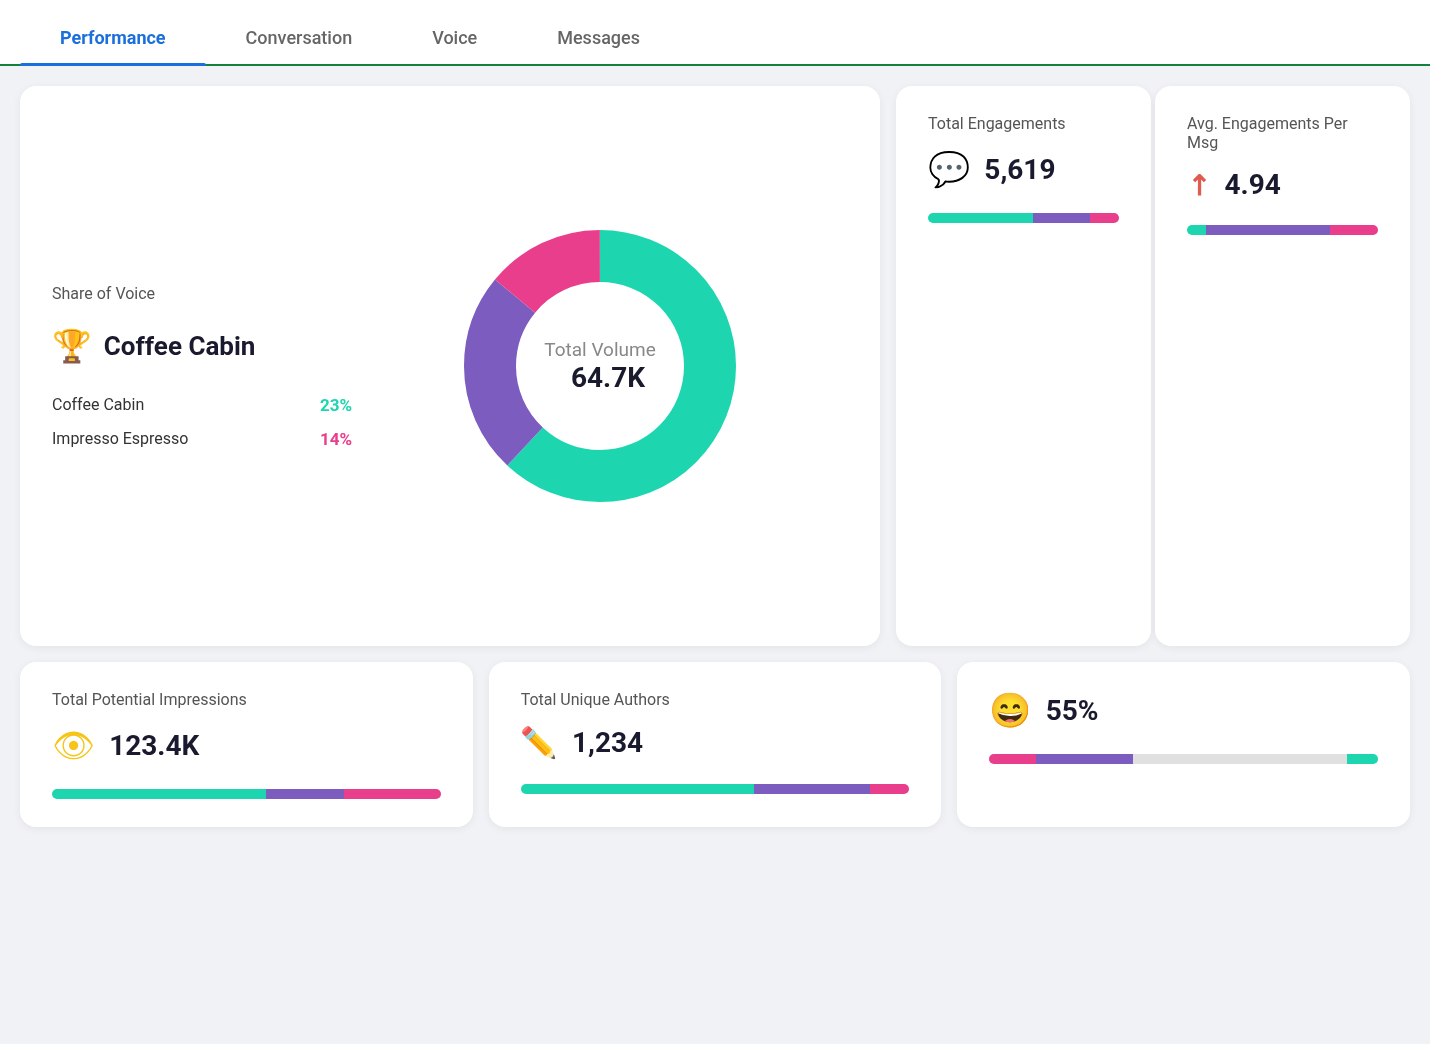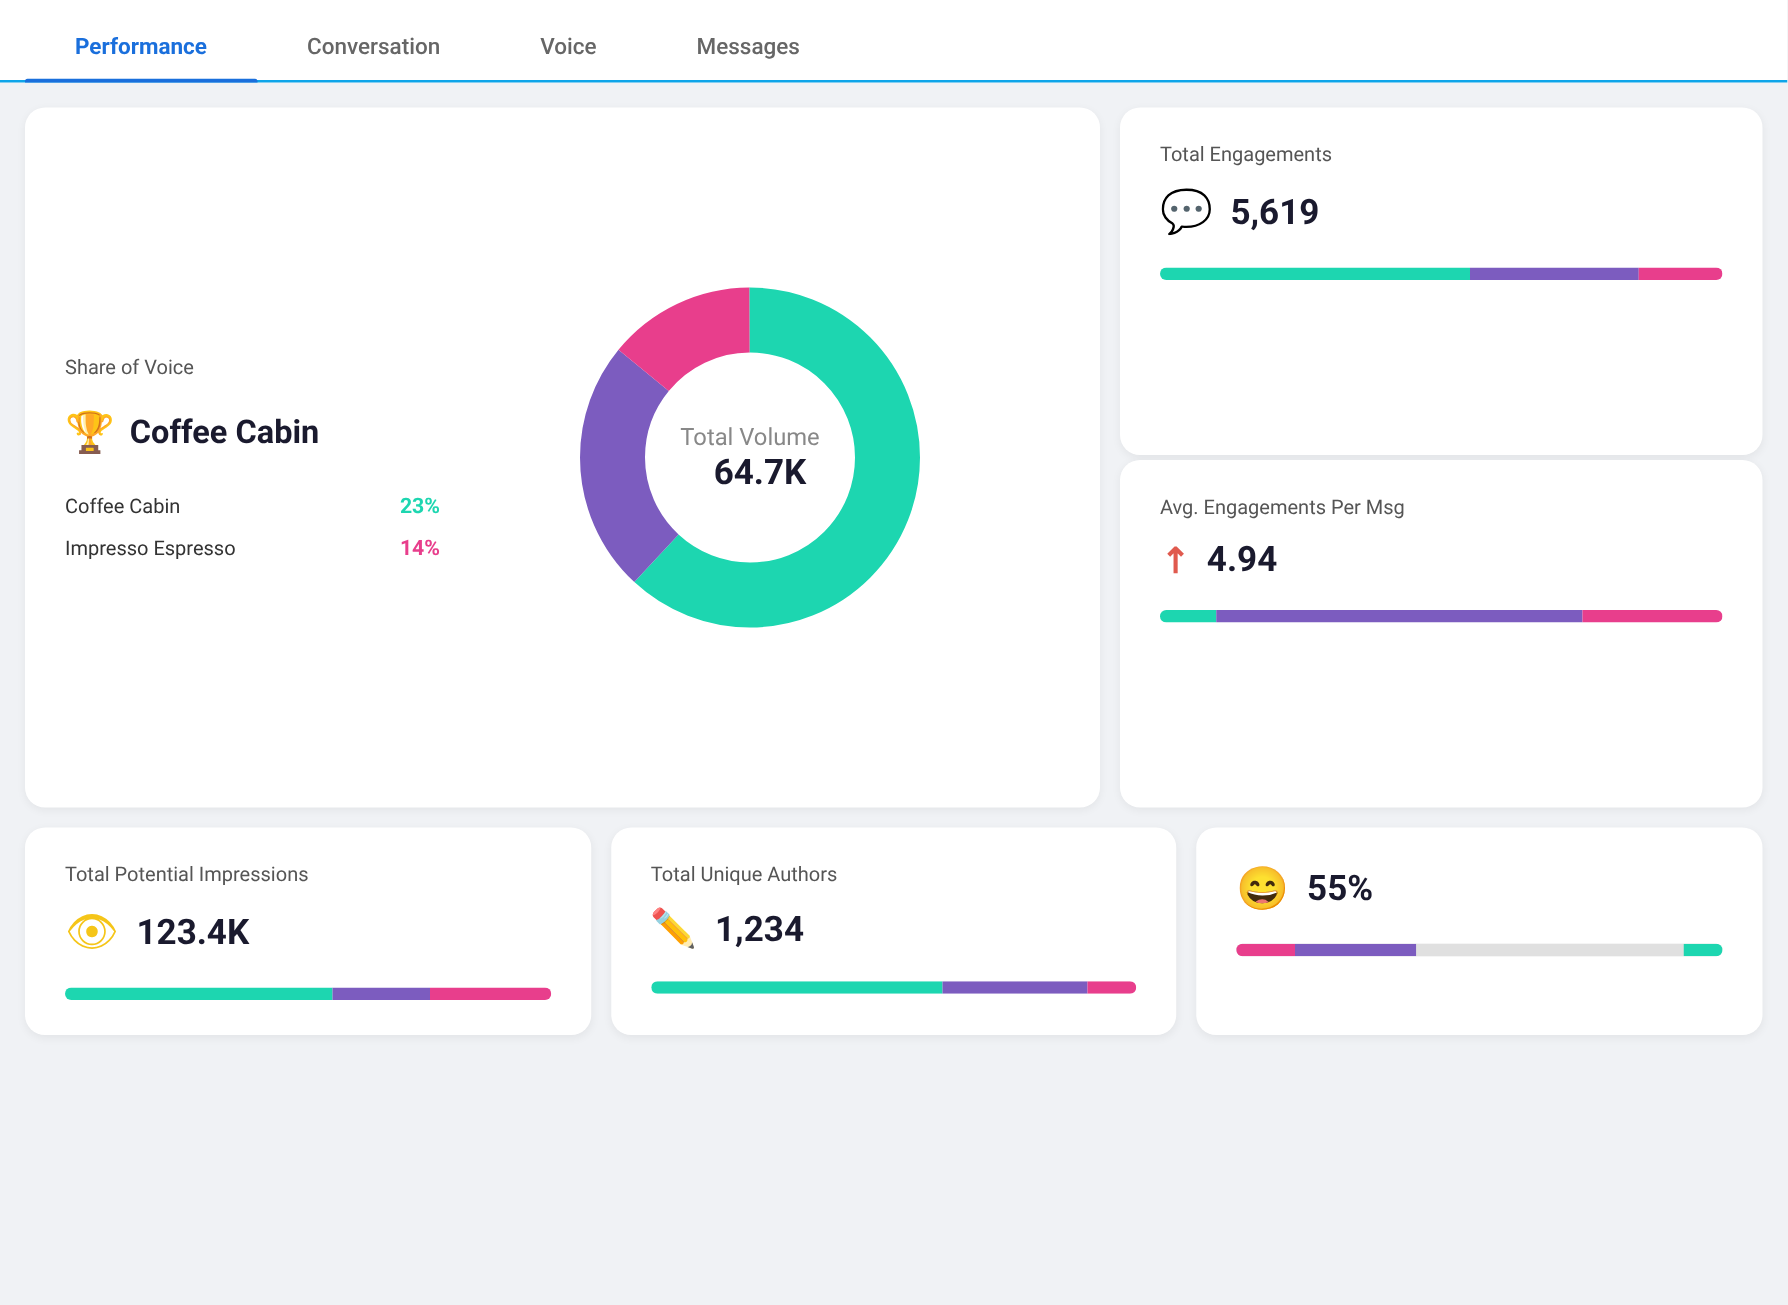--- a/index.html
+++ b/index.html
@@ -8,21 +8,21 @@
       background: #f0f2f5;
       width: 1430px;
       min-height: 1044px;
       overflow: hidden;
     }
 
     
     .nav-tabs {
       display: flex;
       background: #fff;
-      border-bottom: 2px solid #0ea5e9;
+      border-bottom: 2px solid #15803d;
       padding: 0 20px;
       height: 66px;
       align-items: flex-end;
     }
     .nav-tab {
       padding: 0 40px 16px 40px;
       font-size: 18px;
       font-weight: 500;
       color: #666;
       cursor: pointer;
@@ -147,21 +147,21 @@
       font-weight: 700;
       color: #1a1a2e;
       display: block;
       margin-left: 16px;
     }
 
     
     .right-stack {
       flex: 1;
       display: flex;
-      flex-direction: column;
+      flex-direction: row;
       gap: 4px;
     }
     .right-card {
       flex: 1;
     }
     .metric-label {
       font-size: 16px;
       color: #555;
       margin-bottom: 16px;
     }

